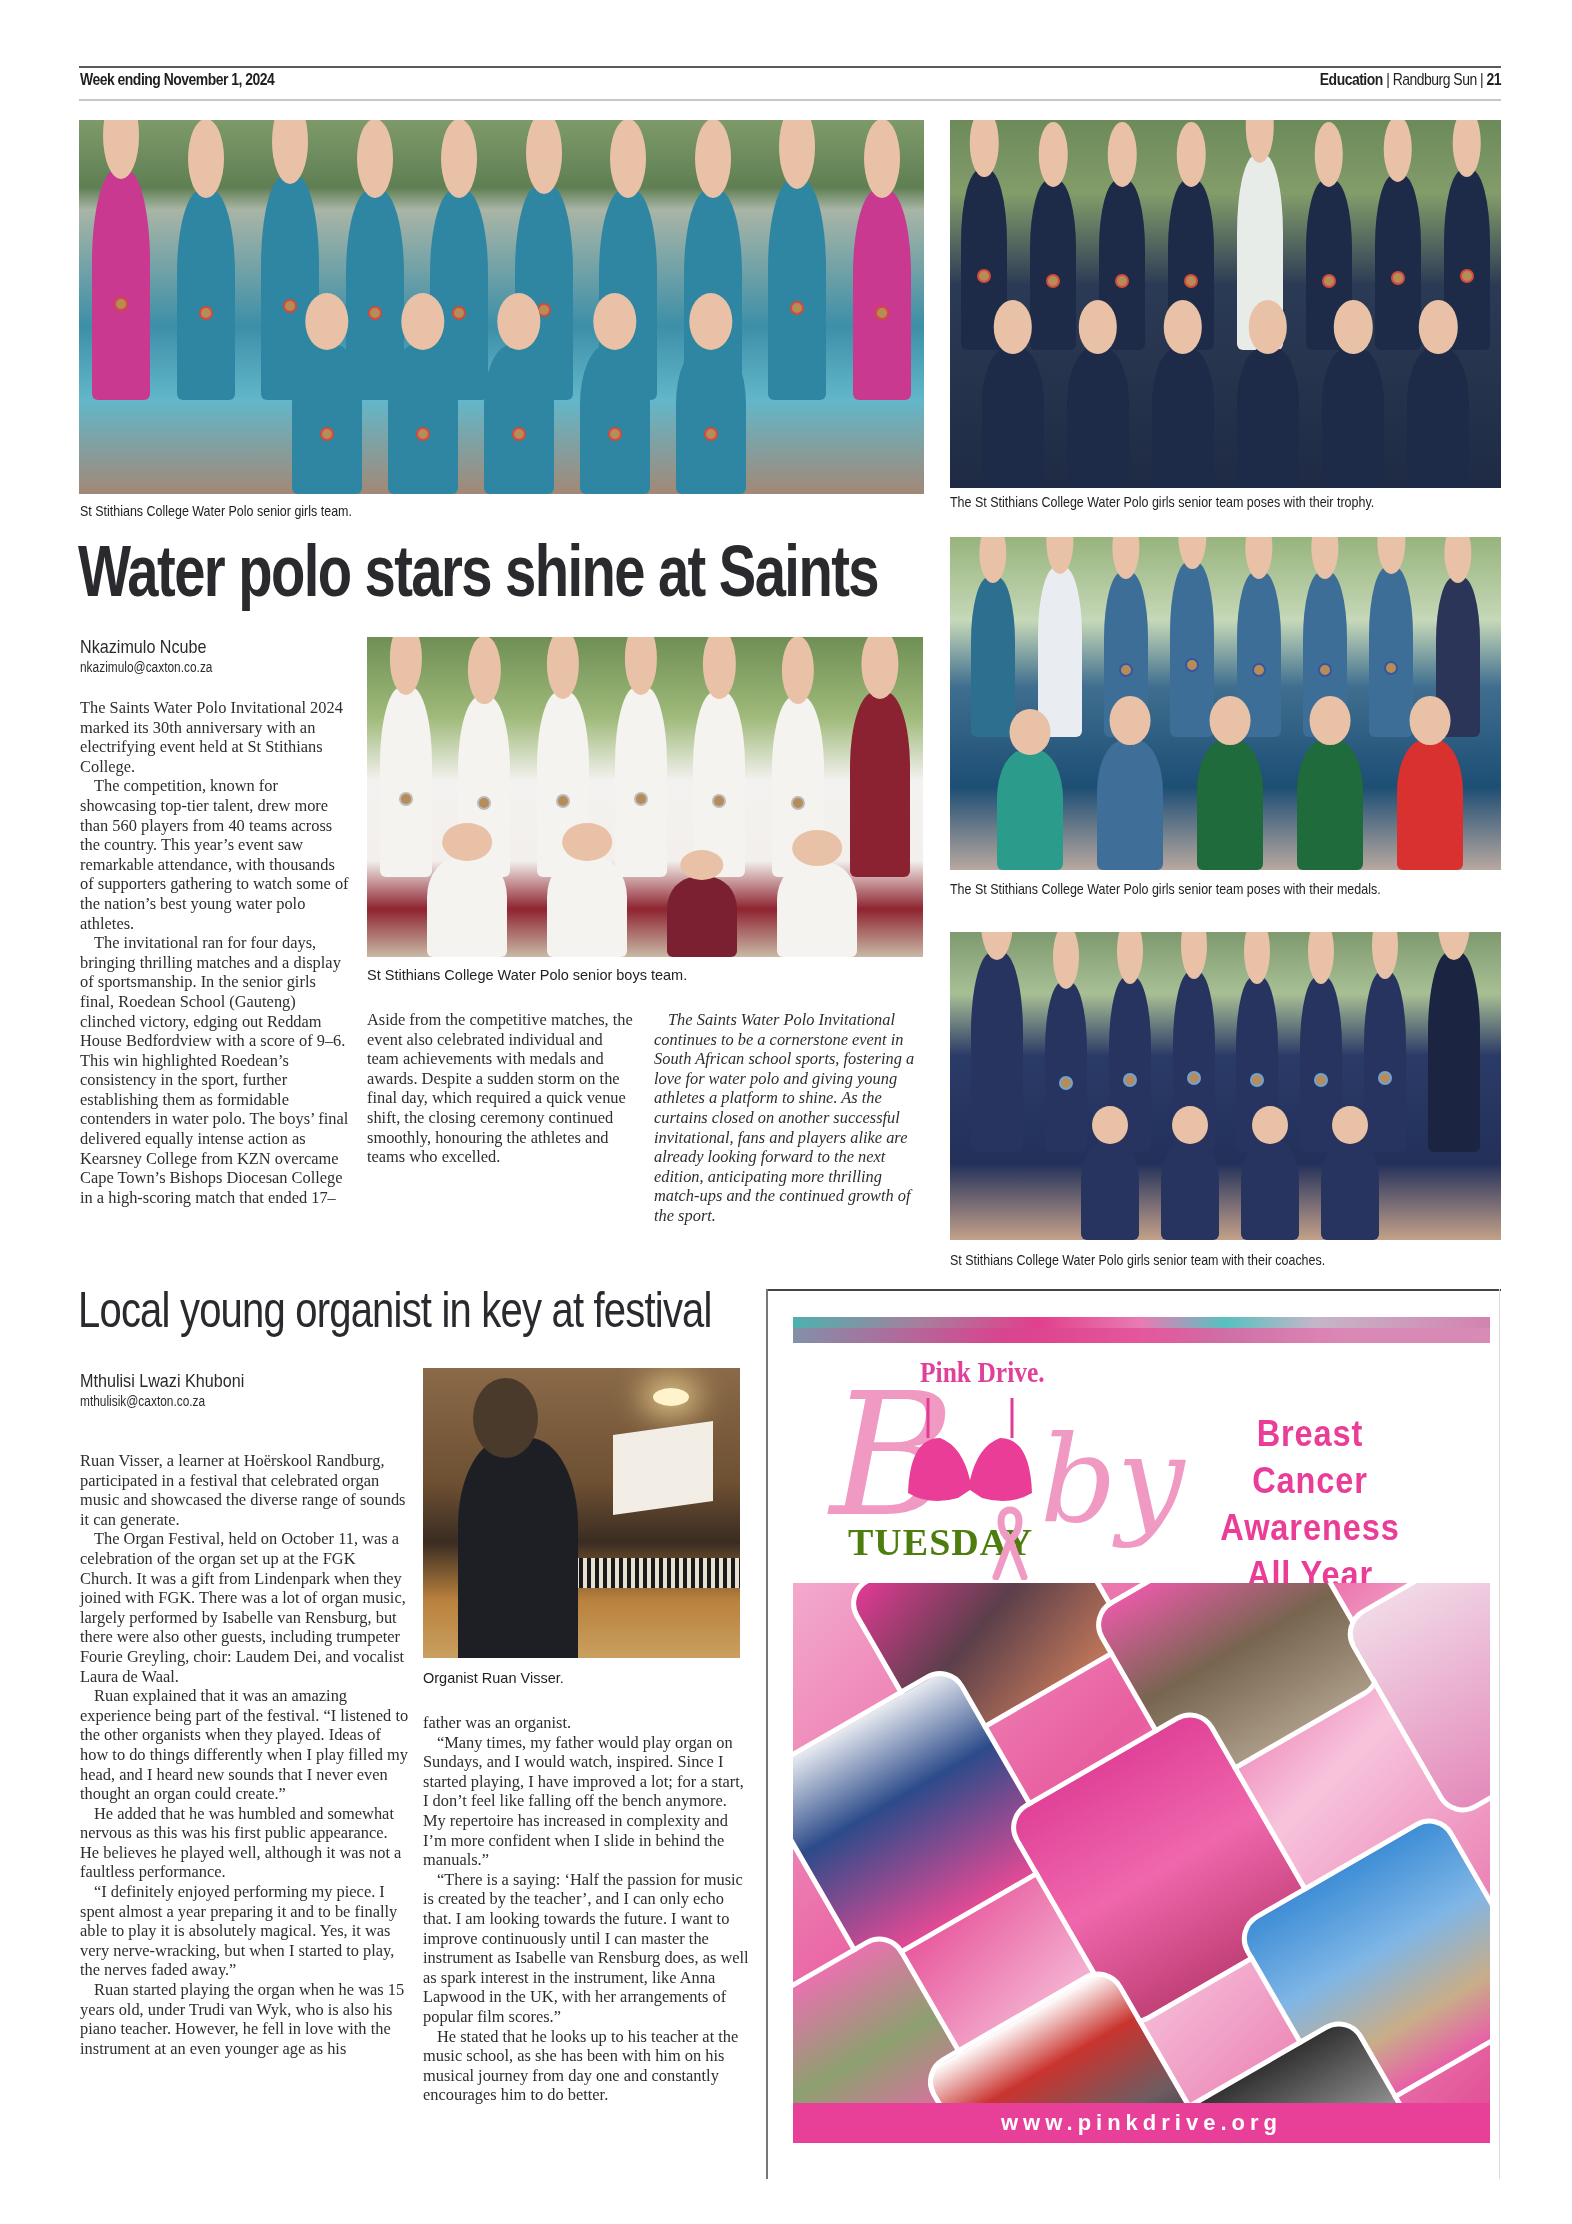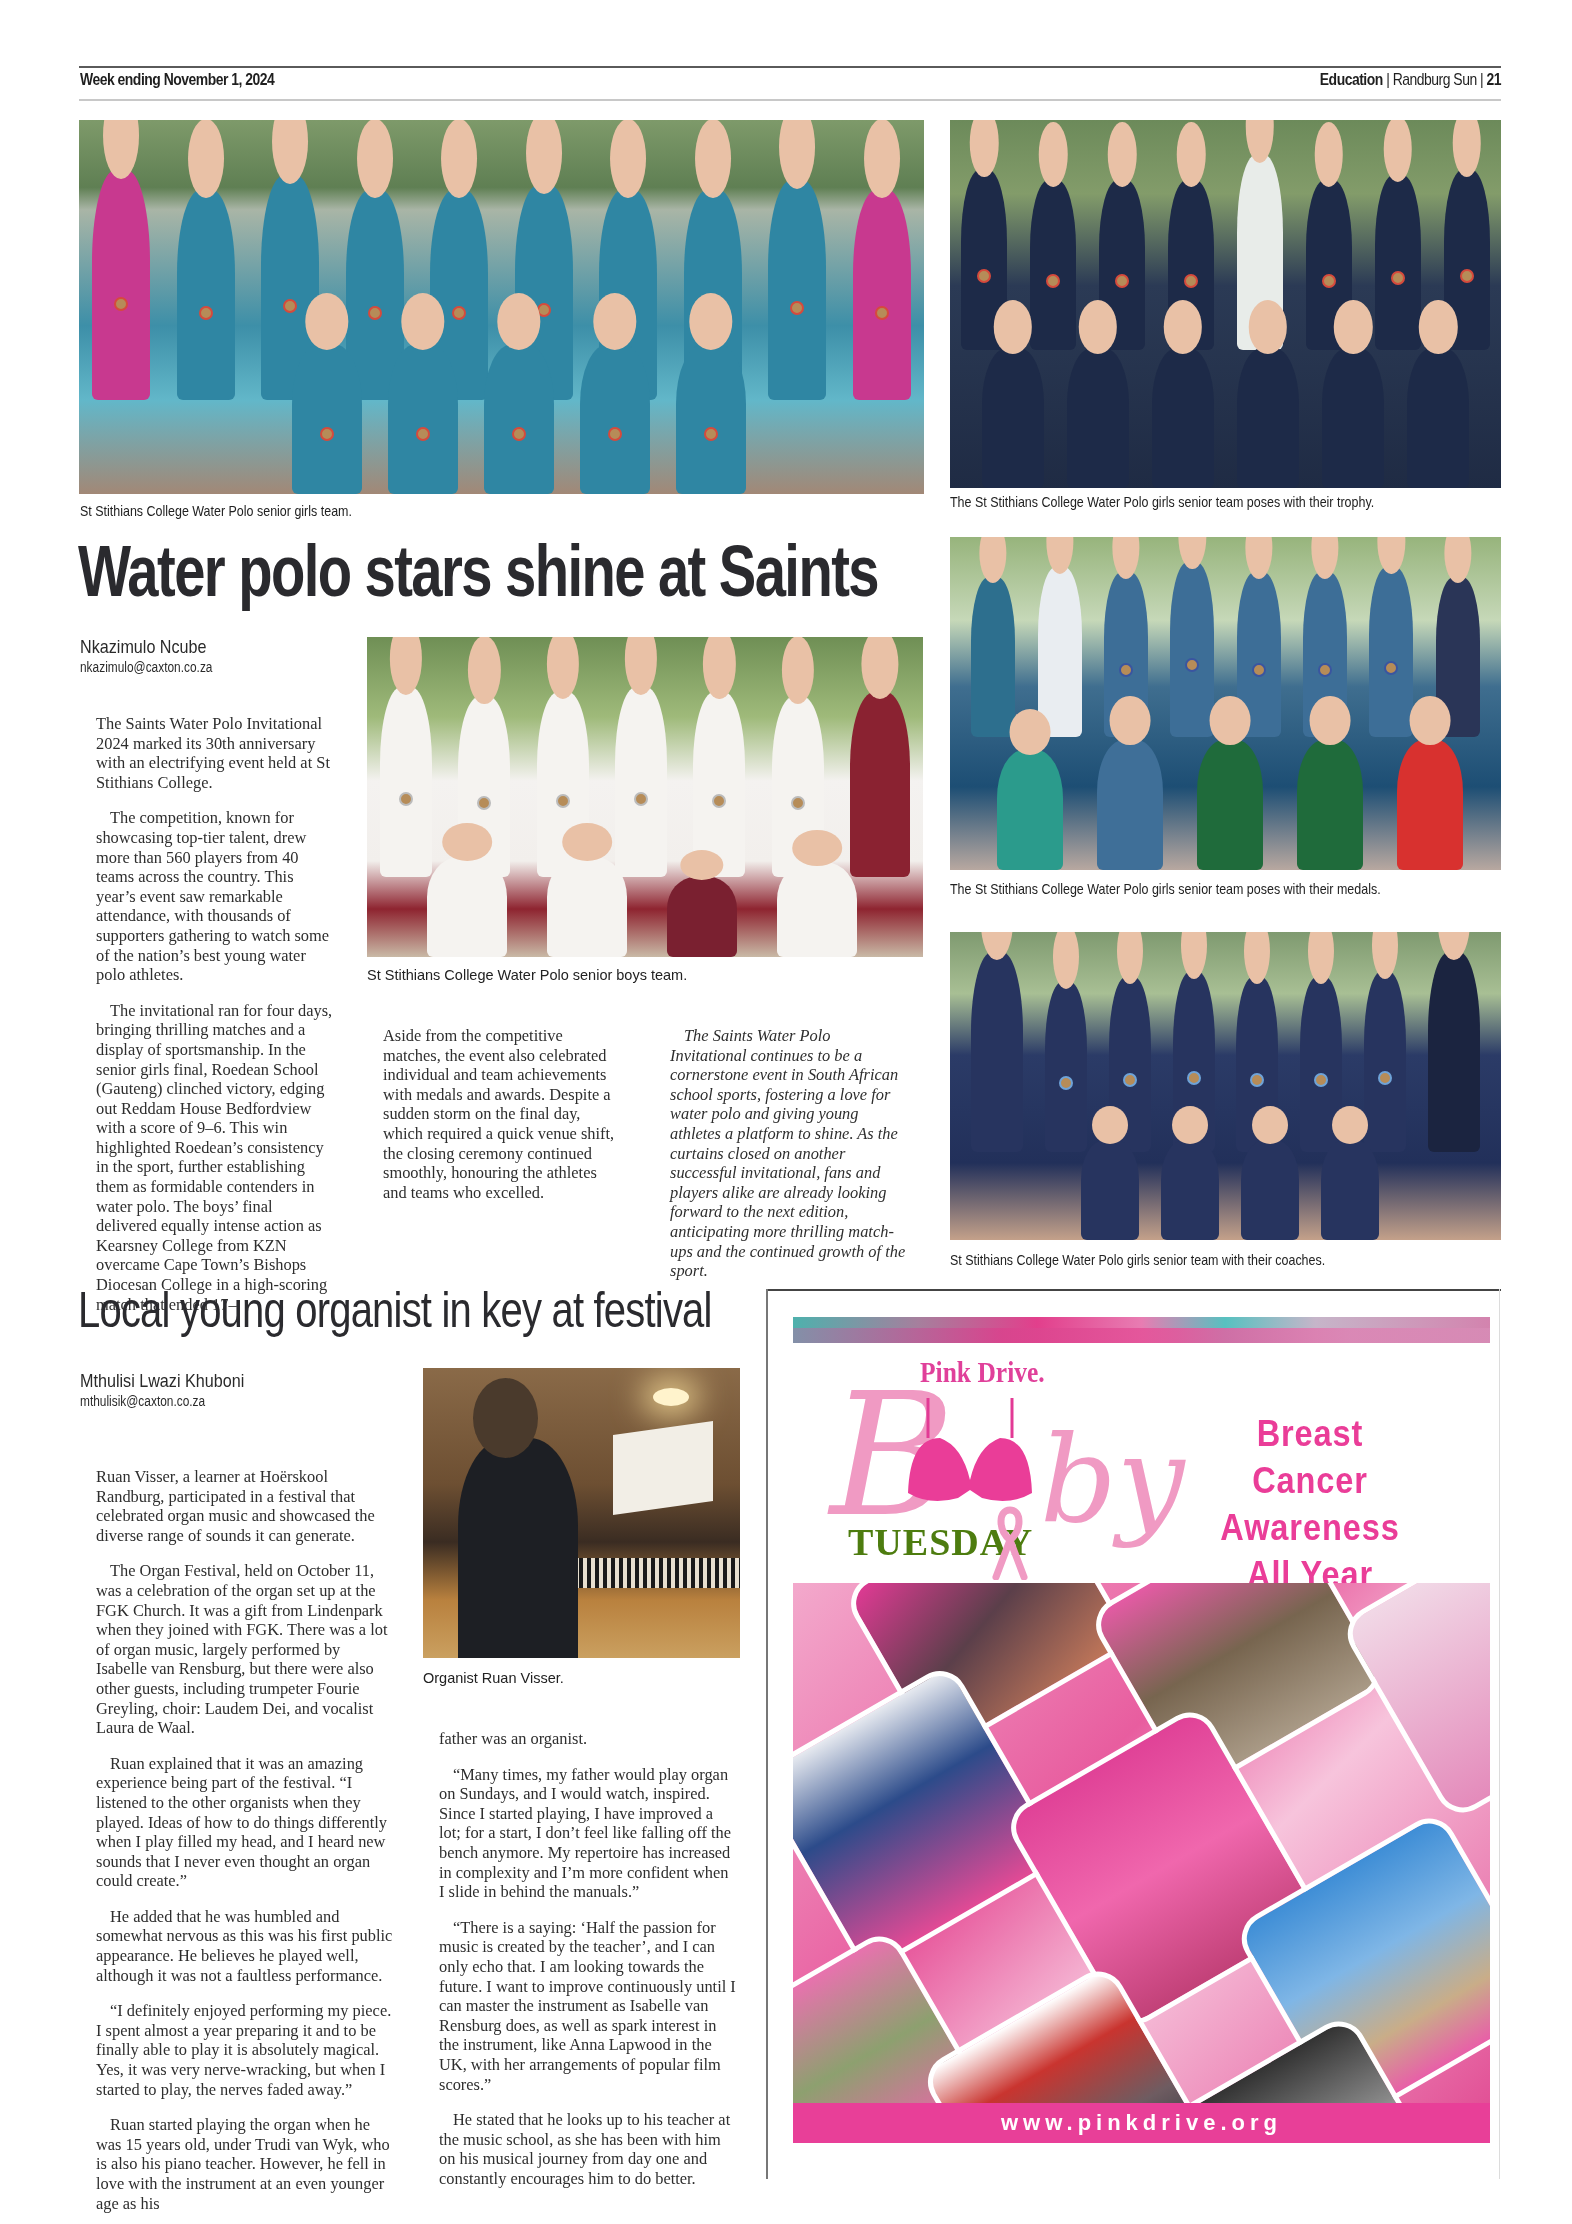--- a/index.html
+++ b/index.html
@@ -35,21 +35,21 @@
 
   
   .headline1 { position: absolute; left: 78px; top: 535px; font-family: "Liberation Sans", sans-serif; font-weight: bold; font-size: 72px; letter-spacing: -2px; color: #2a2a2e; transform: scaleX(0.78); transform-origin: left top; white-space: nowrap; line-height: 1; }
   .headline2 { position: absolute; left: 78px; top: 1283px; font-family: "Liberation Sans", sans-serif; font-size: 50px; letter-spacing: -1px; color: #2a2a2e; transform: scaleX(0.80); transform-origin: left top; white-space: nowrap; line-height: 1.1; }
 
   .byline-name { position: absolute; font-family: "Liberation Sans", sans-serif; font-size: 19px; color: #2a2a2a; transform: scaleX(0.85); transform-origin: left top; white-space: nowrap; }
   .byline-email { position: absolute; font-family: "Liberation Sans", sans-serif; font-size: 14px; color: #2a2a2a; transform: scaleX(0.85); transform-origin: left top; white-space: nowrap; }
 
   
   .col { position: absolute; font-family: "Liberation Serif", serif; font-size: 16.4px; line-height: 19.6px; color: #2e2e2e; }
-  .col p { margin: 16px; }
+  .col p { margin: 0; }
   .col p + p { text-indent: 14px; }
   .col p.first-indent { text-indent: 14px; font-style: italic; }
 
   
   .ad-frame-top { position: absolute; left: 766px; top: 1289px; width: 735px; height: 2px; background: #444; }
   .ad-frame-left { position: absolute; left: 766px; top: 1289px; width: 2px; height: 890px; background: #777; }
   .ad-frame-right { position: absolute; left: 1499px; top: 1289px; width: 1px; height: 890px; background: #dcdcdc; }
   .ad-strip { position: absolute; left: 793px; top: 1317px; width: 697px; height: 26px; background: linear-gradient(90deg, #4eb1ad 0%, #a67f9d 18%, #e23f8c 35%, #e87cb2 50%, #57c1c0 62%, #c6b5c9 75%, #d383ae 100%); }
   .ad-strip::after { content: ""; position: absolute; left: 0; top: 11px; width: 100%; height: 15px; background: linear-gradient(90deg, #8c8aa7 0%, #d9438d 30%, #e6549a 55%, #dd82b3 80%, #d78cb6 100%); opacity: 0.85; }
 

